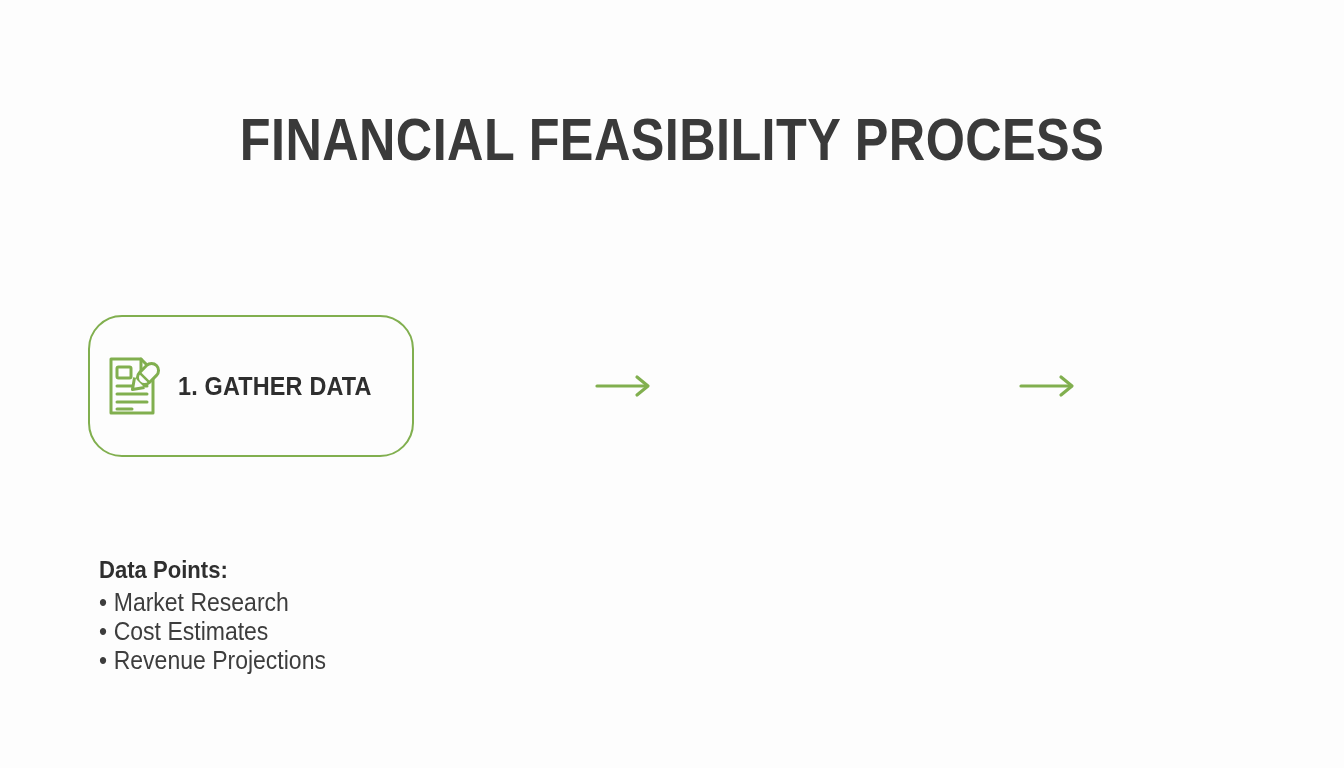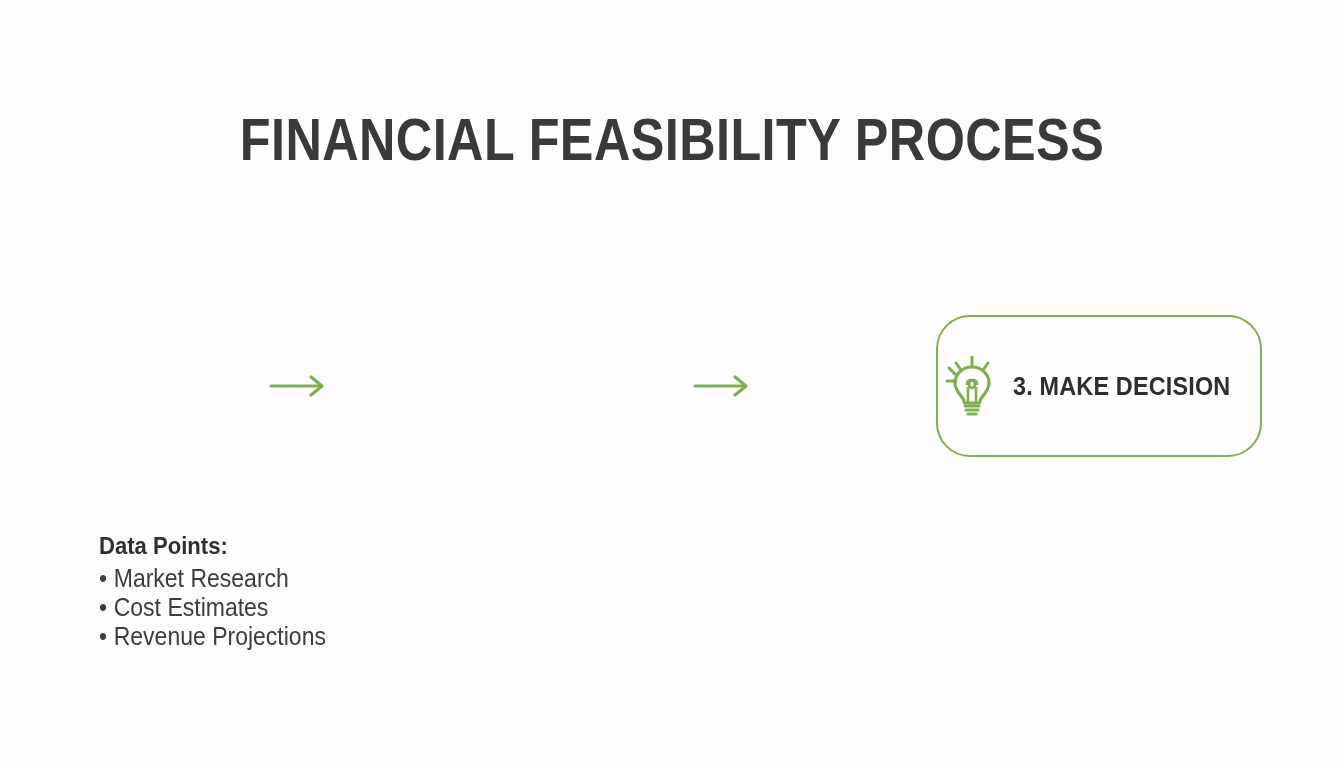--- a/index.html
+++ b/index.html
@@ -87,21 +87,21 @@
     flex: 1 1 auto;
     display: flex;
     align-items: center;
     justify-content: center;
   }
   .flow-arrow svg { display: block; }
 
   
   #data-points {
     position: absolute;
-    top: 532px;
+    top: 556px;
     left: 99px;
     color: #3a3a3a;
   }
   #data-points-heading {
     font-family: "Liberation Sans", sans-serif;
     font-weight: bold;
     font-size: 24px;
     color: #2f2f2f;
     margin: 0 0 4px 0;
     transform: scaleX(0.92);
@@ -131,59 +131,59 @@
     color: #3d3d3d;
   }
 </style>
 </head>
 <body>
 
 <div id="slide-title">FINANCIAL FEASIBILITY PROCESS</div>
 
 <div id="process-flow">
 
+  <div class="process-step">
+    <div class="step-inner">
+      <svg class="step-icon" viewBox="0 0 58 62">
+
+        <path d="M3 4 H33 L45 16 V58 H3 Z" fill="none" stroke="#81AF4F" stroke-width="3" stroke-linejoin="round" stroke-linecap="round"></path>
+        <path d="M33 4 V16 H45" fill="none" stroke="#81AF4F" stroke-width="3" stroke-linejoin="round" stroke-linecap="round"></path>
+
+        <rect x="9" y="12" width="14" height="11" rx="1.5" fill="none" stroke="#81AF4F" stroke-width="3"></rect>
+
+        <line x1="9" y1="31" x2="39" y2="31" stroke="#81AF4F" stroke-width="3" stroke-linecap="round"></line>
+        <line x1="9" y1="39" x2="39" y2="39" stroke="#81AF4F" stroke-width="3" stroke-linecap="round"></line>
+        <line x1="9" y1="47" x2="39" y2="47" stroke="#81AF4F" stroke-width="3" stroke-linecap="round"></line>
+        <line x1="9" y1="54" x2="24" y2="54" stroke="#81AF4F" stroke-width="3" stroke-linecap="round"></line>
+
+        <g transform="rotate(45 40 19)">
+          <rect x="33" y="7" width="14" height="24" rx="7" fill="#fdfdfd" stroke="#81AF4F" stroke-width="3"></rect>
+          <path d="M33 31 L40 41 L47 31" fill="#fdfdfd" stroke="#81AF4F" stroke-width="3" stroke-linejoin="round"></path>
+          <line x1="33" y1="24" x2="47" y2="24" stroke="#81AF4F" stroke-width="2.5"></line>
+        </g>
+      </svg>
+      <span class="step-label">1. GATHER DATA</span>
+    </div>
+  </div>
 
   <div class="flow-arrow">
     <svg width="62" height="26" viewBox="0 0 62 26">
       <line x1="2" y1="13" x2="52" y2="13" stroke="#81AF4F" stroke-width="3.2" stroke-linecap="round"></line>
       <polyline points="42,4 53,13 42,22" fill="none" stroke="#81AF4F" stroke-width="3.2" stroke-linecap="round" stroke-linejoin="round"></polyline>
     </svg>
   </div>
 
 
   <div class="flow-arrow">
     <svg width="62" height="26" viewBox="0 0 62 26">
       <line x1="2" y1="13" x2="52" y2="13" stroke="#81AF4F" stroke-width="3.2" stroke-linecap="round"></line>
       <polyline points="42,4 53,13 42,22" fill="none" stroke="#81AF4F" stroke-width="3.2" stroke-linecap="round" stroke-linejoin="round"></polyline>
     </svg>
   </div>
 
-  <div class="process-step">
-    <div class="step-inner">
-      <svg class="step-icon" viewBox="0 0 58 62">
-
-        <line x1="29" y1="2" x2="29" y2="11" stroke="#81AF4F" stroke-width="3" stroke-linecap="round"></line>
-        <line x1="13" y1="8" x2="18" y2="15" stroke="#81AF4F" stroke-width="3" stroke-linecap="round"></line>
-        <line x1="45" y1="8" x2="40" y2="15" stroke="#81AF4F" stroke-width="3" stroke-linecap="round"></line>
-        <line x1="4" y1="26" x2="13" y2="26" stroke="#81AF4F" stroke-width="3" stroke-linecap="round"></line>
-        <line x1="6" y1="13" x2="12" y2="19" stroke="#81AF4F" stroke-width="3" stroke-linecap="round"></line>
-
-        <path d="M29 12 C19 12 12 19.5 12 28 C12 34 15.5 38 18.5 41.5 C20.5 43.8 21.5 45.5 21.5 48 H36.5 C36.5 45.5 37.5 43.8 39.5 41.5 C42.5 38 46 34 46 28 C46 19.5 39 12 29 12 Z" fill="none" stroke="#81AF4F" stroke-width="3.2" stroke-linejoin="round"></path>
-
-        <path d="M24 29 A4 4 0 1 1 29 33 A4 4 0 1 1 34 29" fill="none" stroke="#81AF4F" stroke-width="2.6" stroke-linecap="round"></path>
-        <line x1="25" y1="33" x2="25" y2="48" stroke="#81AF4F" stroke-width="2.6" stroke-linecap="round"></line>
-        <line x1="33" y1="33" x2="33" y2="48" stroke="#81AF4F" stroke-width="2.6" stroke-linecap="round"></line>
-
-        <line x1="22" y1="51" x2="36" y2="51" stroke="#81AF4F" stroke-width="3" stroke-linecap="round"></line>
-        <line x1="23" y1="55" x2="35" y2="55" stroke="#81AF4F" stroke-width="3" stroke-linecap="round"></line>
-        <line x1="25" y1="59" x2="33" y2="59" stroke="#81AF4F" stroke-width="3" stroke-linecap="round"></line>
-      </svg>
-      <span class="step-label">3. MAKE DECISION</span>
-    </div>
-  </div>
 
 </div>
 
 <div id="data-points">
   <div id="data-points-heading">Data Points:</div>
   <ul id="data-points-list">
     <li>
       <span class="bullet-dot">•</span>
       <span>Market Research</span>
     </li>

